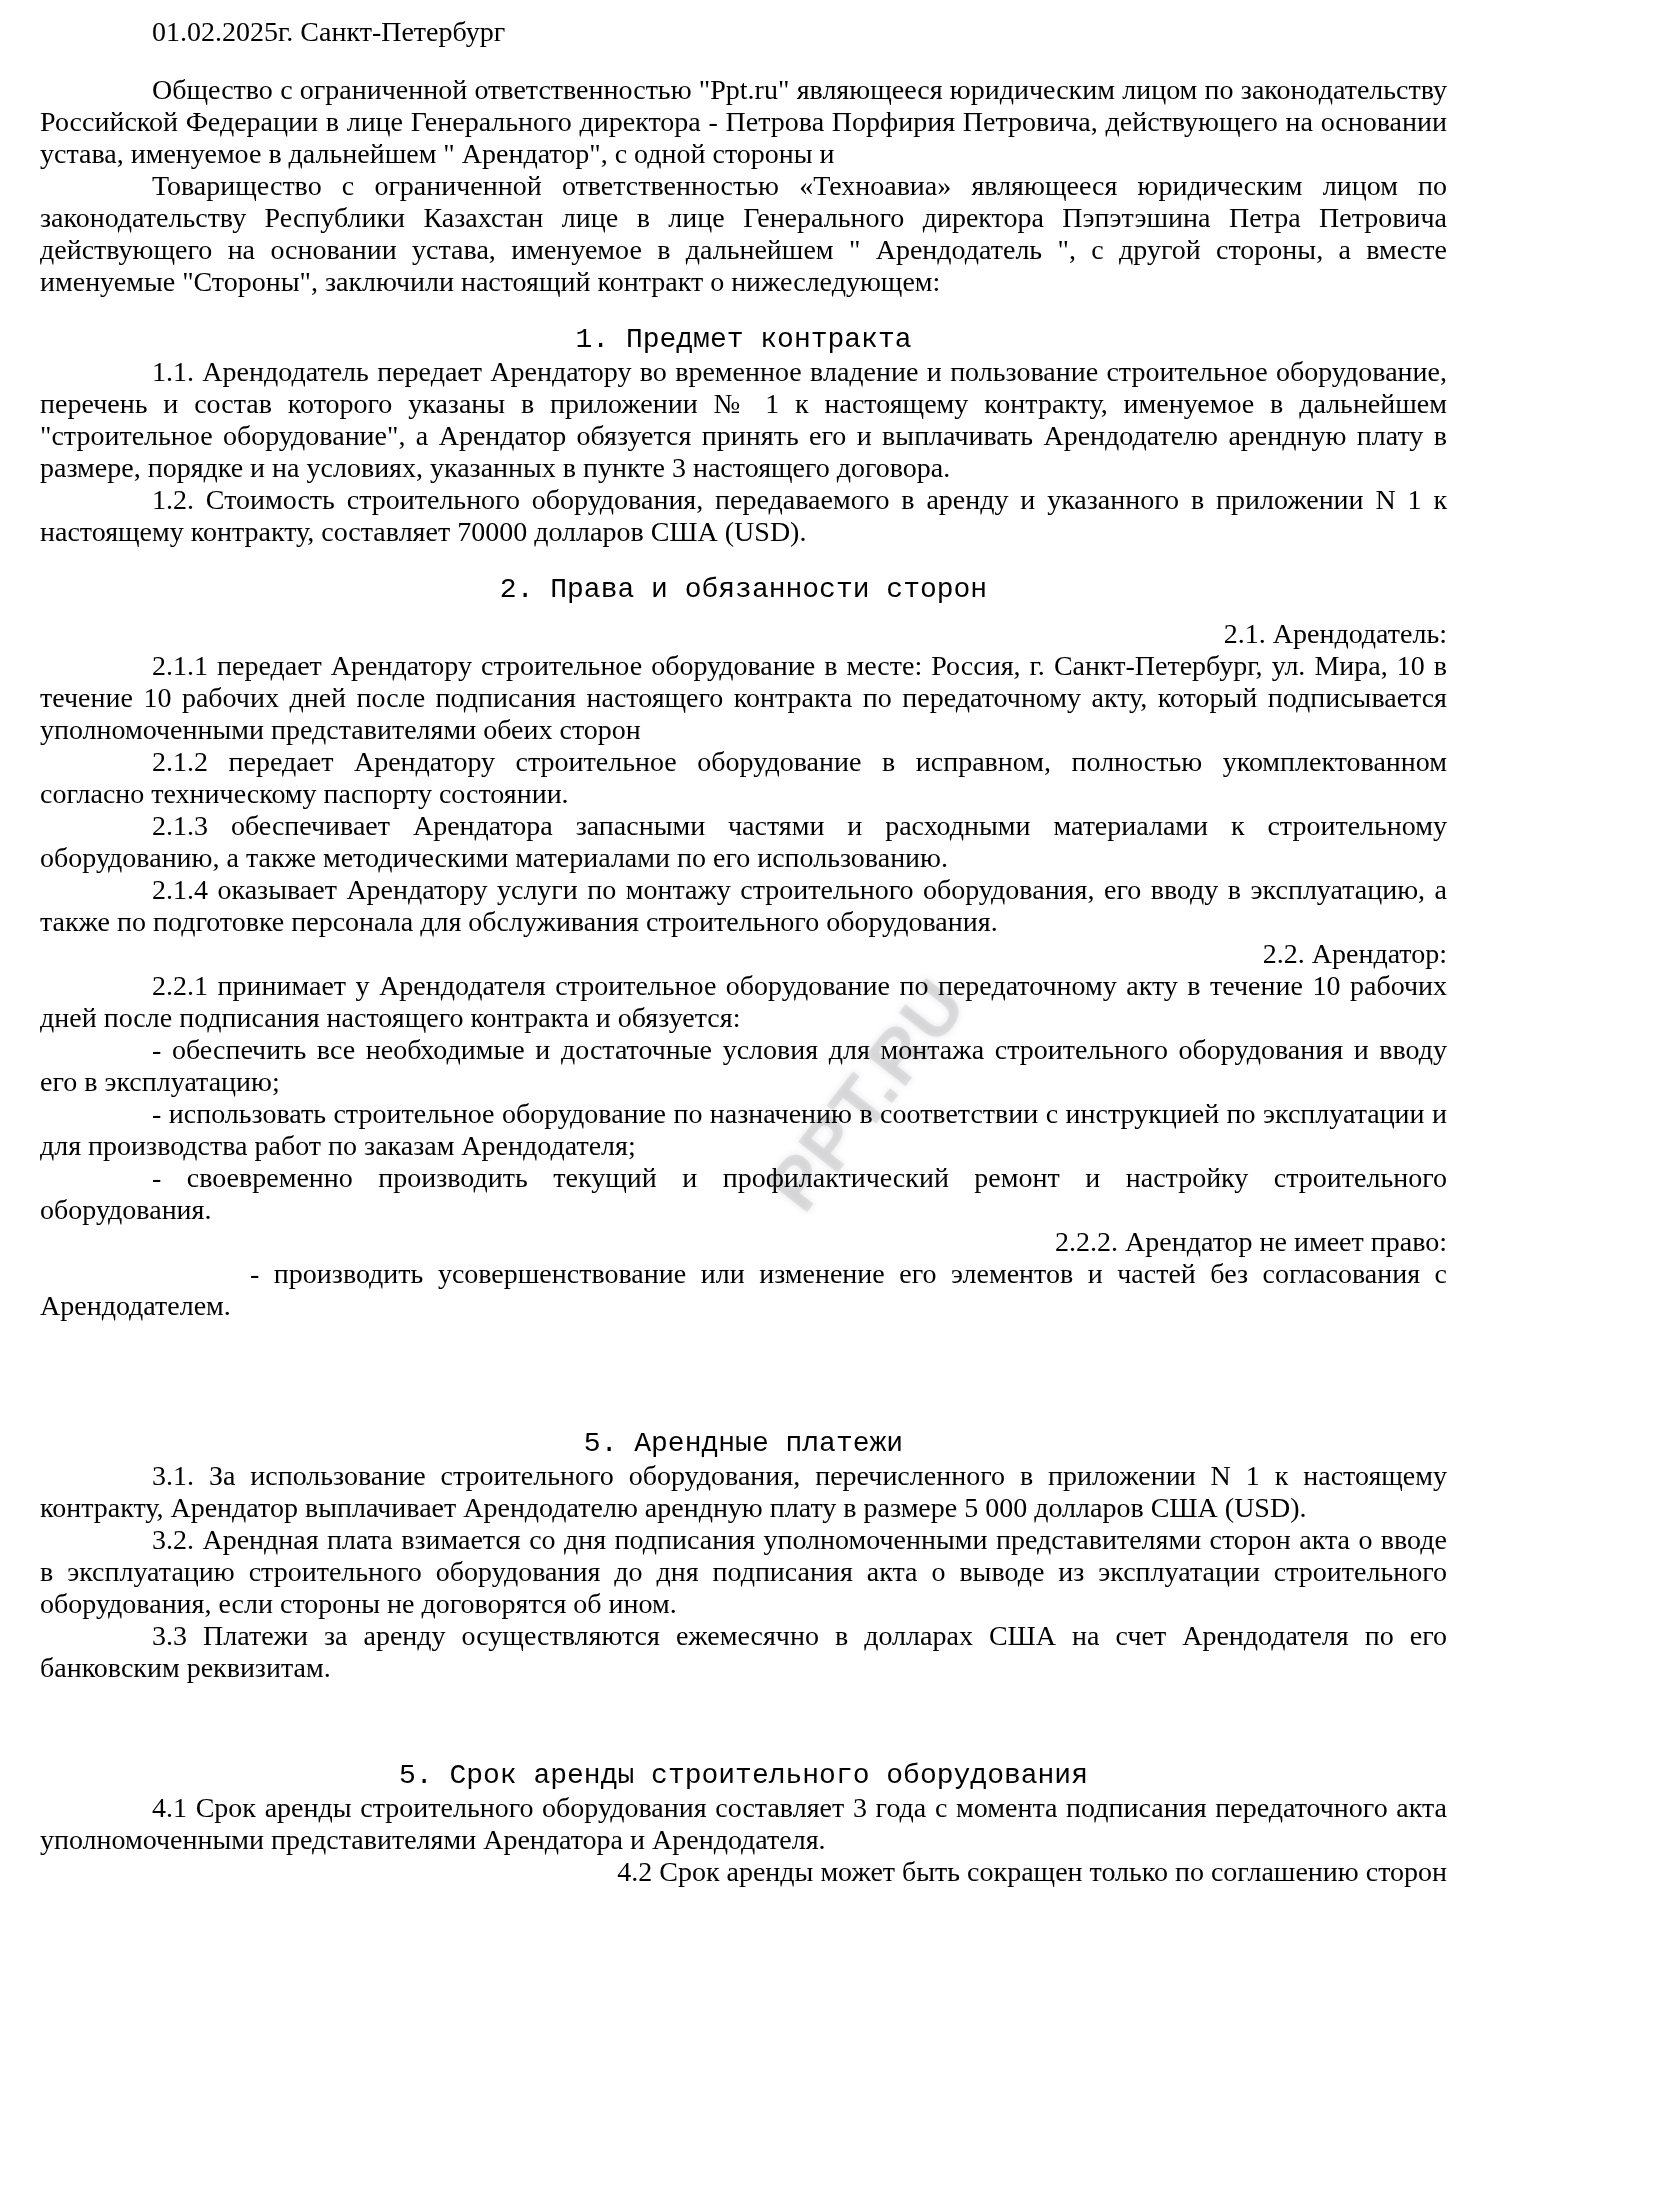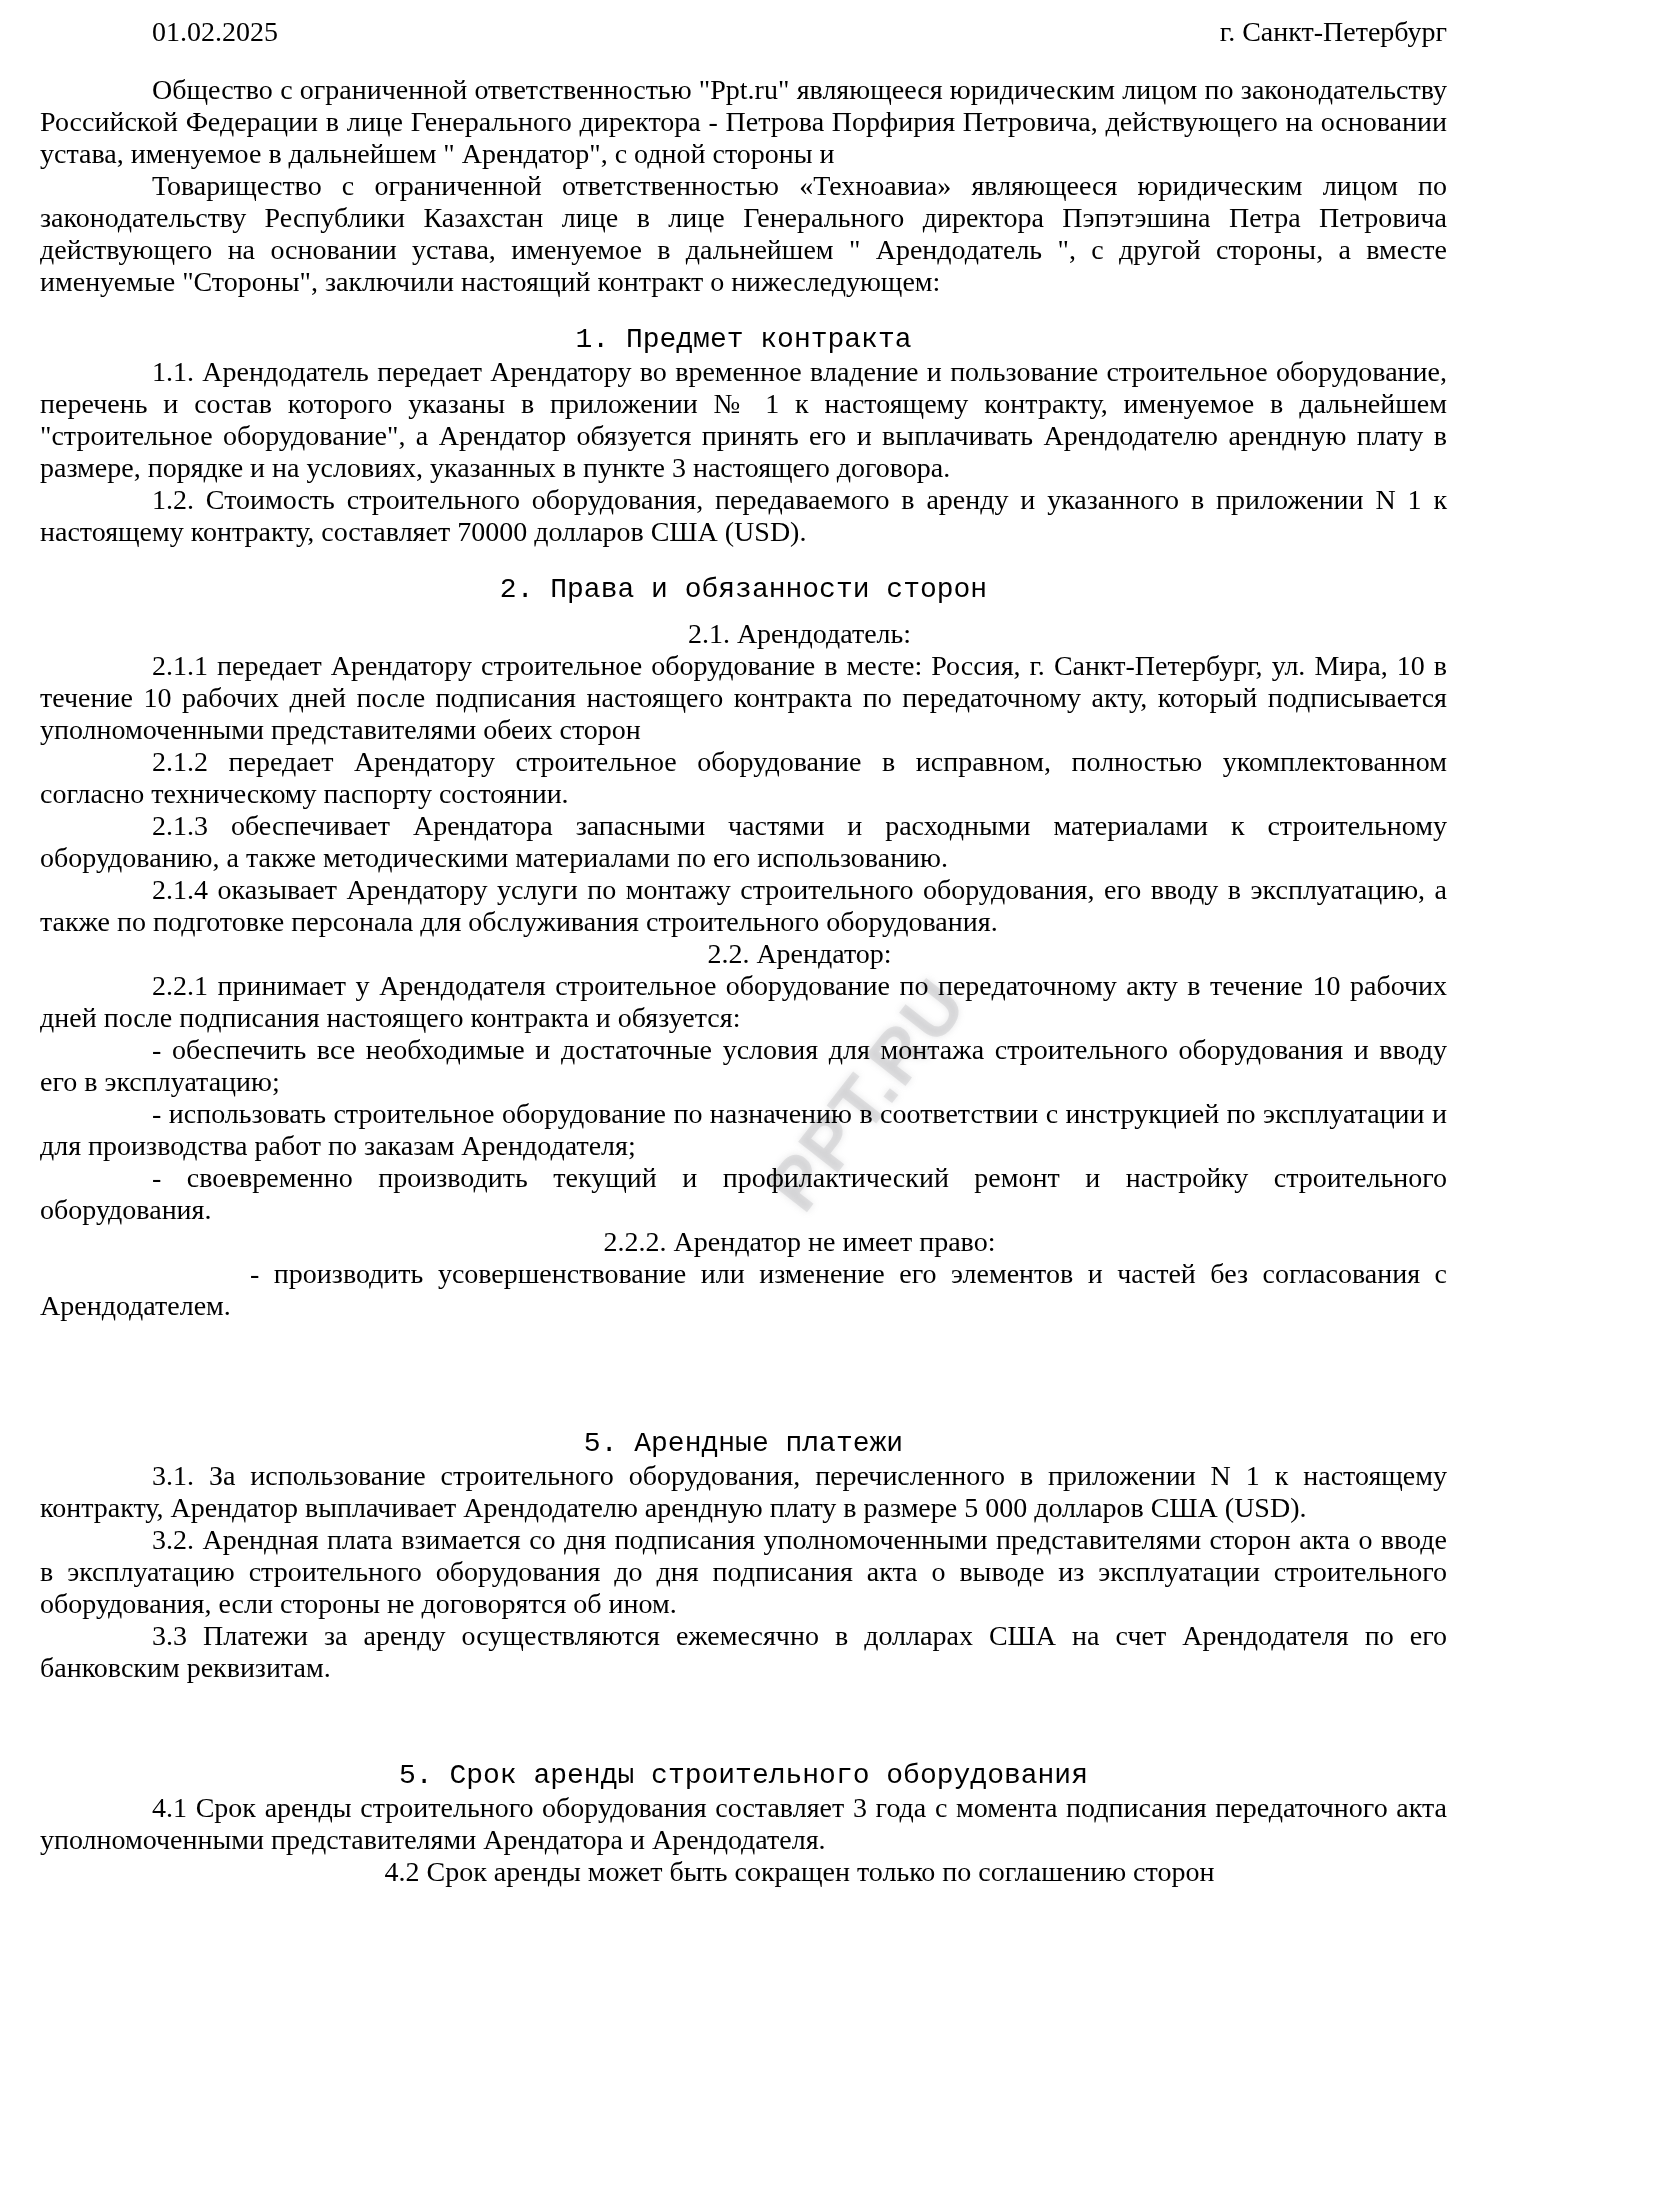--- a/index.html
+++ b/index.html
@@ -61,41 +61,40 @@
     font-size: 28px;
     font-weight: bold;
     line-height: 36px;
     text-align: center;
     letter-spacing: 0px;
   }
 
   
   .meta-row {
     display: flex;
-    justify-content: space-between;
     align-items: baseline;
     margin-top: 15px;
     padding-left: 112px;
     padding-right: 0px;
     font-size: 28px;
     line-height: 33px;
   }
   .meta-date { white-space: nowrap; }
   .meta-city { white-space: nowrap; }
 
   
   p.par {
     margin: 0;
     font-size: 28px;
     line-height: 32px;
     text-align: justify;
     text-indent: 112px;
     hyphens: none;
   }
-  p.par.nojust { text-align: center; }
+  p.par.nojust { text-align: right; }
   p.par.bullet { text-indent: 112px; }
   p.par.bullet-deep { text-indent: 210px; }
 
   h2.section {
     margin: 0;
     font-size: 28px;
     font-weight: normal;
     line-height: 32px;
     text-align: center;
     text-indent: 0;

